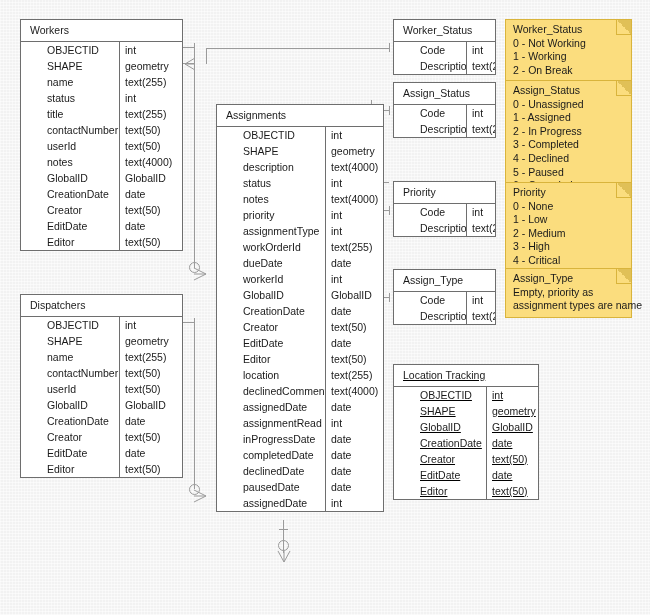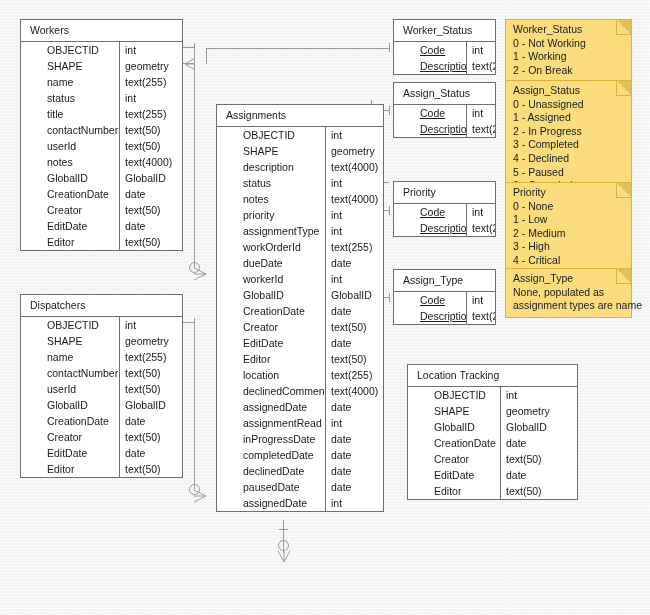--- a/index.html
+++ b/index.html
@@ -44,21 +44,21 @@
     font-size:10.5px;color:#1a1a1a;
     padding-left:5px;
     box-sizing:border-box;
     white-space:nowrap;overflow:hidden;
   }
   .emptyrow{height:20px;}
 
   
   .w-wide .fname{width:78px;} .w-wide .ftype{width:auto;flex:1;}
   .w-asg  .fname{width:88px;} .w-asg  .ftype{width:auto;flex:1;}
-  .w-dom  .fname{width:52px;text-decoration:underline;} .w-dom  .ftype{width:auto;flex:1;}
+  .w-dom  .fname{width:52px;} .w-dom  .ftype{width:auto;flex:1;}
   .w-loc  .fname{width:72px;} .w-loc  .ftype{width:auto;flex:1;}
 
   
   .note{
     position:absolute;
     background:#fbdd7e;
     border:1px solid #d9b43c;
     box-sizing:border-box;
     padding:3px 6px 4px 7px;
     font-size:10.5px;
@@ -400,21 +400,21 @@
           <div class="fname">Code</div>
           <div class="ftype">int</div>
         </div>
         <div class="row">
           <div class="fname">Description</div>
           <div class="ftype">text(255)</div>
         </div>
       </div>
   </div>
 
-  <div class="tbl w-loc" style="left:407px;top:364px;width:171px;">
+  <div class="tbl w-loc" style="left:393px;top:364px;width:146px;text-decoration:underline;">
     <div class="ttl">Location Tracking</div>
     <div class="rows">
         <div class="row">
           <div class="fname">OBJECTID</div>
           <div class="ftype">int</div>
         </div>
         <div class="row">
           <div class="fname">SHAPE</div>
           <div class="ftype">geometry</div>
         </div>
@@ -475,18 +475,18 @@
         <div class="nline">2 - Medium</div>
         <div class="nline">3 - High</div>
         <div class="nline">4 - Critical</div>
       </div>
   </div>
 
   <div class="note" style="left:505px;top:268px;width:127px;">
     <div class="fold"></div>
     <div class="nline">Assign_Type</div>
     <div>
-        <div class="nline">None, populated as</div>
+        <div class="nline">Empty, priority as</div>
         <div class="nline">assignment types are name</div>
       </div>
   </div>
 
 </div>
 
 </body></html>

